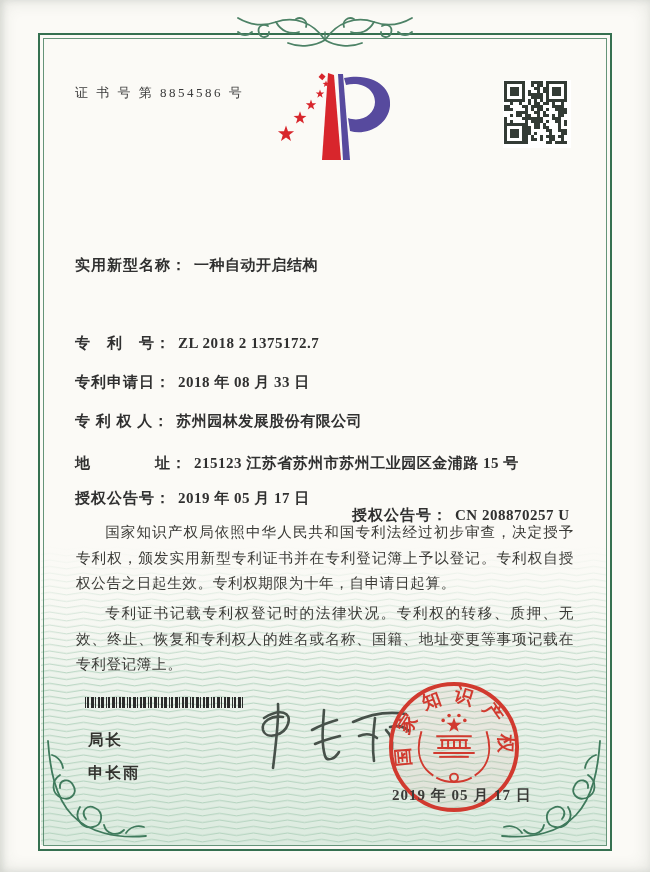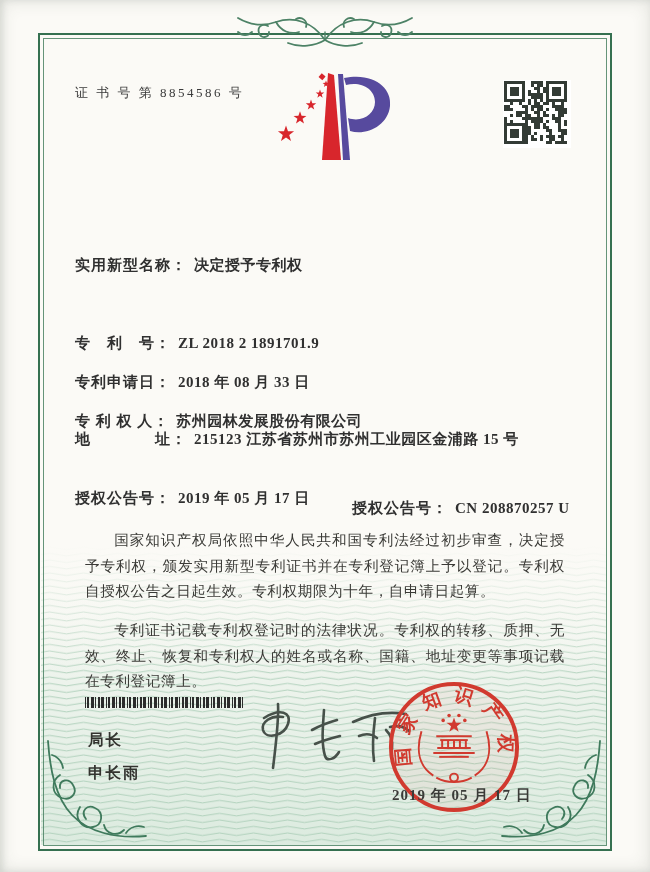--- a/index.html
+++ b/index.html
@@ -29,27 +29,27 @@
     position:absolute; left:40px; top:184px; width:566px;
     text-align:center; font-size:33px; font-weight:700;
     letter-spacing:9px; color:#2c2c2c;
   }
   .field-row{
     position:absolute; left:75px; width:500px; height:22px;
     font-size:15px; font-weight:600; color:#303030; white-space:nowrap;
   }
   .field-label{ display:inline-block; letter-spacing:1px; }
   .field-value{ display:inline-block; margin-left:7px; letter-spacing:.5px; }
-  .grant-pair{ position:absolute; left:277px; top:10px; }
+  .grant-pair{ position:absolute; left:277px; top:17px; }
   .body-text{
     position:absolute; left:72px; top:516px; width:506px;
     font-size:14.6px; line-height:1.76; color:#3a3a36; letter-spacing:.6px;
     text-align:justify;
   }
-  .body-text p{ margin:13px; text-indent:2em;font-family:Liberation Mono, monospace; }
+  .body-text p{ margin:4px; text-indent:2em; }
   .barcode{
     position:absolute; left:85px; top:697px; width:162px; height:11px;
     font-size:0; line-height:0; overflow:hidden;
   }
   .officer{
     position:absolute; left:88px; top:724px; font-size:15.5px;
     font-weight:600; color:#33332f; line-height:2.1; letter-spacing:2px;
   }
   .signature{ position:absolute; left:238px; top:698px; width:175px; height:82px; }
   .seal{ position:absolute; left:385px; top:678px; width:138px; height:138px; }
@@ -288,32 +288,32 @@
       <rect x="61" y="31" width="3" height="3" fill="#333b35"></rect>
       <rect x="61" y="40" width="3" height="3" fill="#333b35"></rect>
       <rect x="61" y="43" width="3" height="3" fill="#333b35"></rect>
       <rect x="61" y="49" width="3" height="3" fill="#333b35"></rect>
       <rect x="61" y="52" width="3" height="3" fill="#333b35"></rect>
       <rect x="61" y="61" width="3" height="3" fill="#333b35"></rect>
     </svg>
 
 
   <div class="field-row" style="top:256px">
-    <span class="field-label">实用新型名称：</span><span class="field-value">决定授予专利权</span>
+    <span class="field-label">实用新型名称：</span><span class="field-value">一种自动开启结构</span>
   </div>
   <div class="field-row" style="top:334px">
-    <span class="field-label">专　利　号：</span><span class="field-value">ZL 2018 2 1891701.9</span>
+    <span class="field-label">专　利　号：</span><span class="field-value">ZL 2018 2 1375172.7</span>
   </div>
   <div class="field-row" style="top:373px">
     <span class="field-label">专利申请日：</span><span class="field-value">2018 年 08 月 33 日</span>
   </div>
   <div class="field-row" style="top:412px">
     <span class="field-label">专 利 权 人：</span><span class="field-value">苏州园林发展股份有限公司</span>
   </div>
-  <div class="field-row" style="top:430px">
+  <div class="field-row" style="top:454px">
     <span class="field-label">地　　　　址：</span><span class="field-value">215123 江苏省苏州市苏州工业园区金浦路 15 号</span>
   </div>
   <div class="field-row" style="top:489px">
     <span class="field-label">授权公告号：</span><span class="field-value">2019 年 05 月 17 日</span>
     <span class="grant-pair">
       <span class="field-label">授权公告号：</span><span class="field-value">CN 208870257 U</span>
     </span>
   </div>
 
   <div class="body-text">

